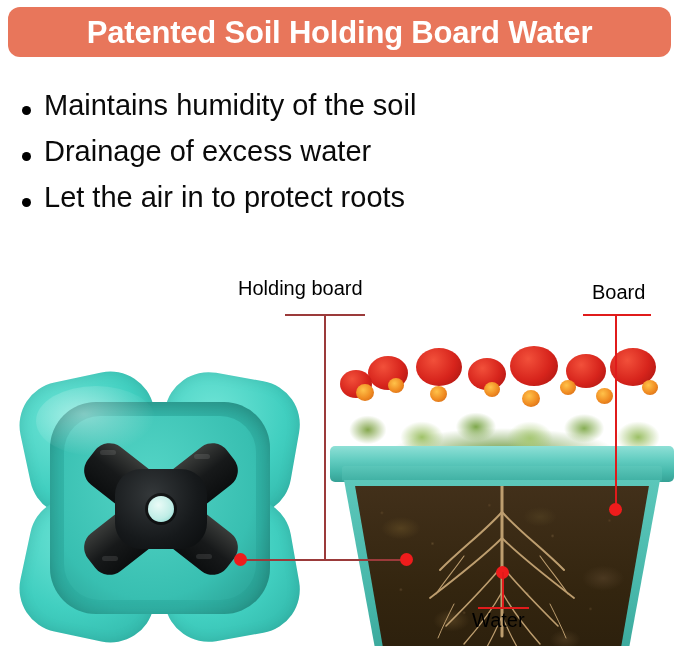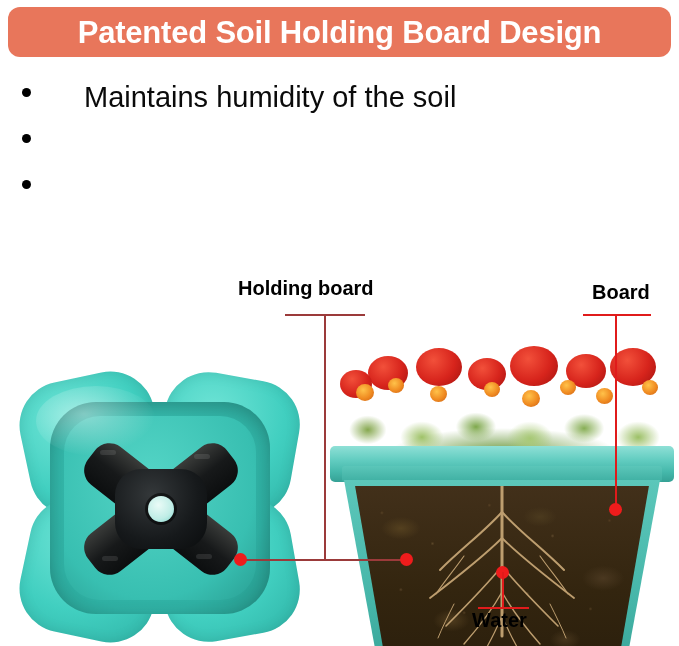--- a/index.html
+++ b/index.html
@@ -41,23 +41,22 @@
 
   
   .bullets {
     position: absolute;
     left: 22px;
     top: 74px;
     width: 600px;
   }
   .bullet-row {
     display: flex;
-    align-items: center;
+    align-items: flex-end;
     height: 46px;
-    gap: 40px;
   }
   .bullet-dot {
     width: 9px;
     height: 9px;
     border-radius: 50%;
     background: #000000;
     margin-right: 13px;
     flex: 0 0 auto;
     position: relative;
     top: -5px;
@@ -75,21 +74,21 @@
     left: 0;
     top: 220px;
     width: 679px;
     height: 426px;
   }
 
   
   .callout-label {
     position: absolute;
     font-size: 20px;
-    font-weight: bold;
+    font-weight: normal;
     color: #000000;
     white-space: nowrap;
     line-height: 1;
   }
   .lbl-holding { left: 238px; top: 58px; }
   .lbl-soil    { left: 592px; top: 62px; }
   .lbl-water   { left: 472px; top: 390px; }
 
   
   .line-h, .line-v {
@@ -330,33 +329,35 @@
     position: absolute;
     left: 14px; top: 146px;
     width: 316px; height: 192px;
     pointer-events: none;
   }
 </style>
 </head>
 <body>
 
 <div class="banner">
-  <div class="banner-title">Patented Soil Holding Board Design</div>
+  <div class="banner-title">Patented Soil Holding Board Water</div>
 </div>
 
 <div class="bullets">
   <div class="bullet-row">
     <span class="bullet-dot"></span>
     <span class="bullet-text">Maintains humidity of the soil</span>
   </div>
   <div class="bullet-row">
     <span class="bullet-dot"></span>
+    <span class="bullet-text">Drainage of excess water</span>
   </div>
   <div class="bullet-row">
     <span class="bullet-dot"></span>
+    <span class="bullet-text">Let the air in to protect roots</span>
   </div>
 </div>
 
 <div class="stage">
 
   <div class="pot-top">
     <div class="clover">
       <div class="clover-lobe lobe-tl"></div>
       <div class="clover-lobe lobe-tr"></div>
       <div class="clover-lobe lobe-bl"></div>

